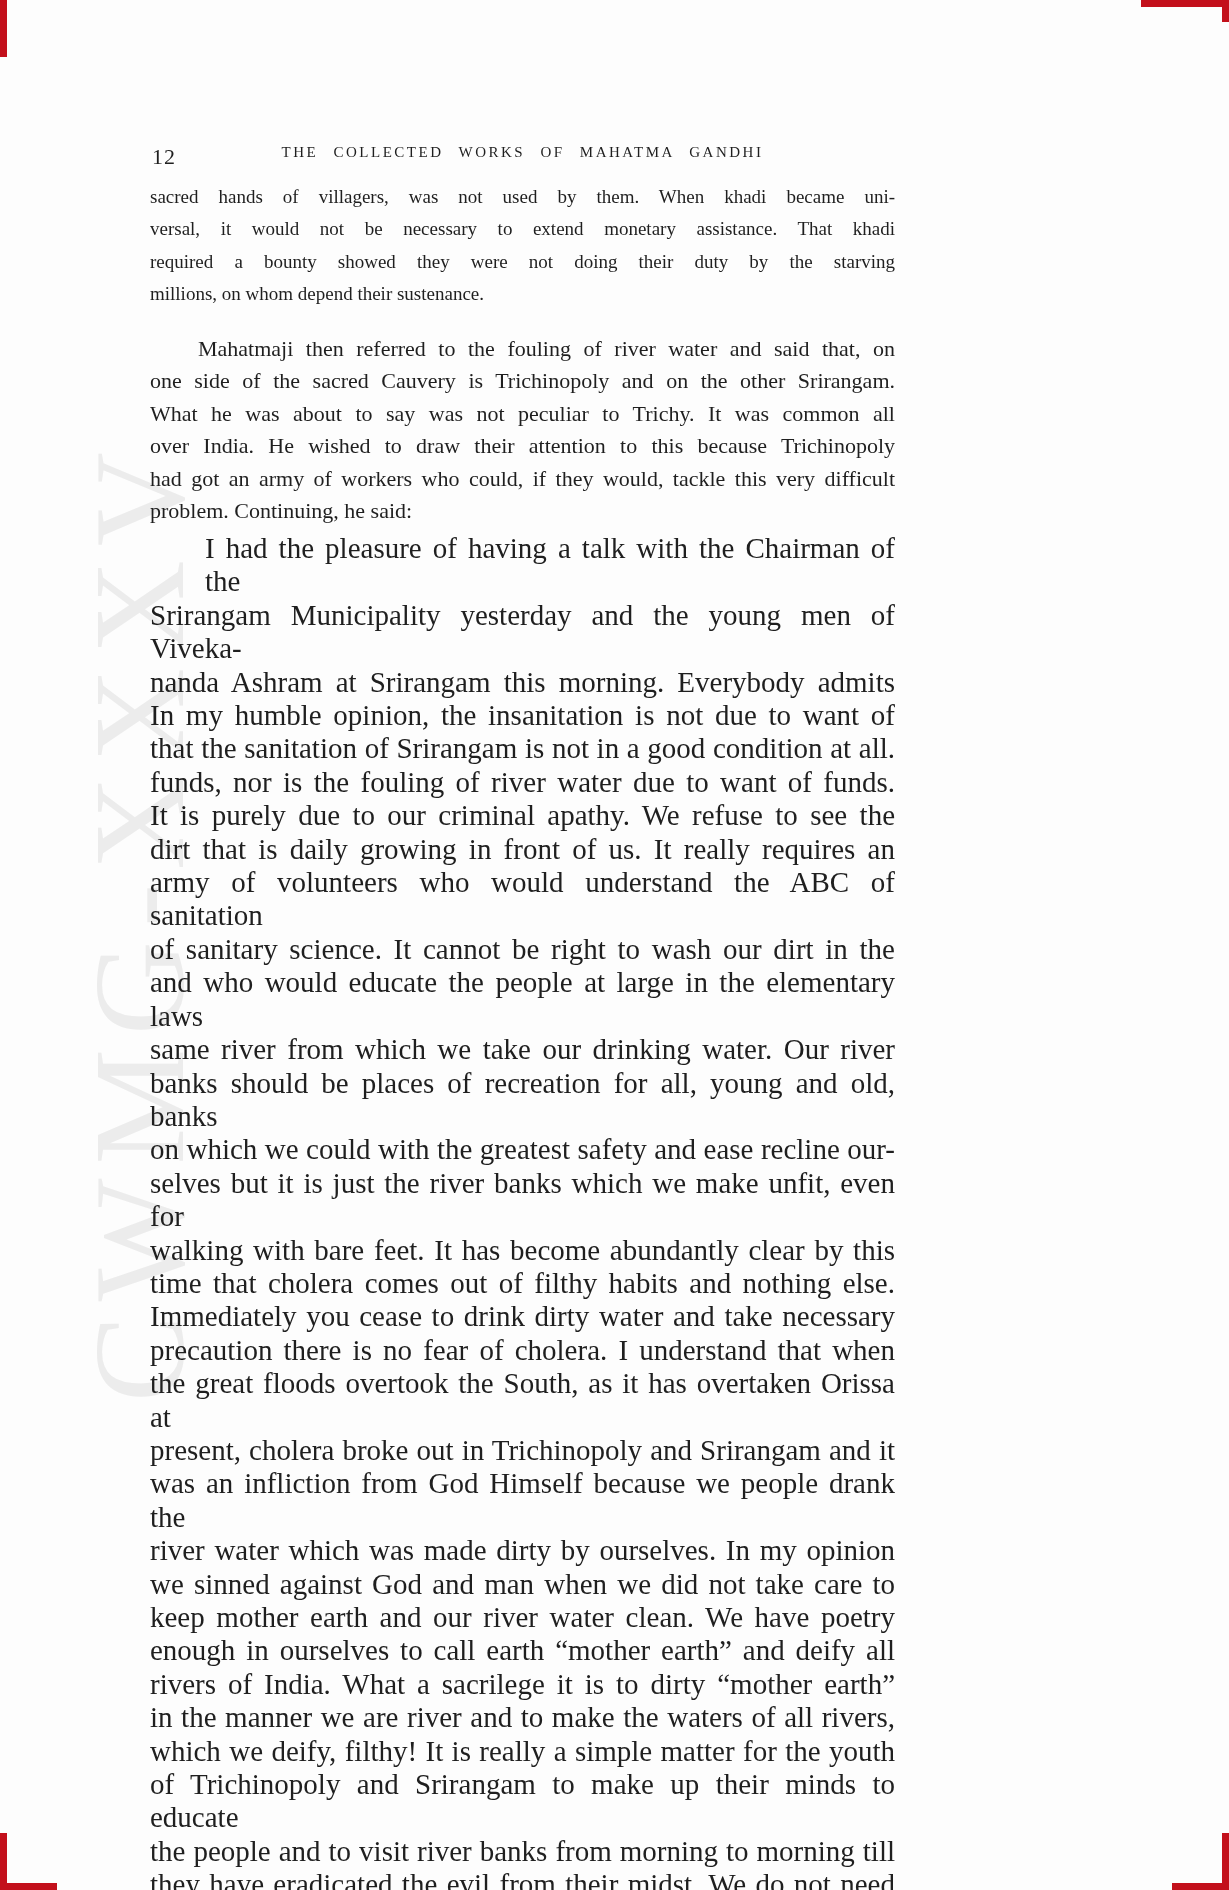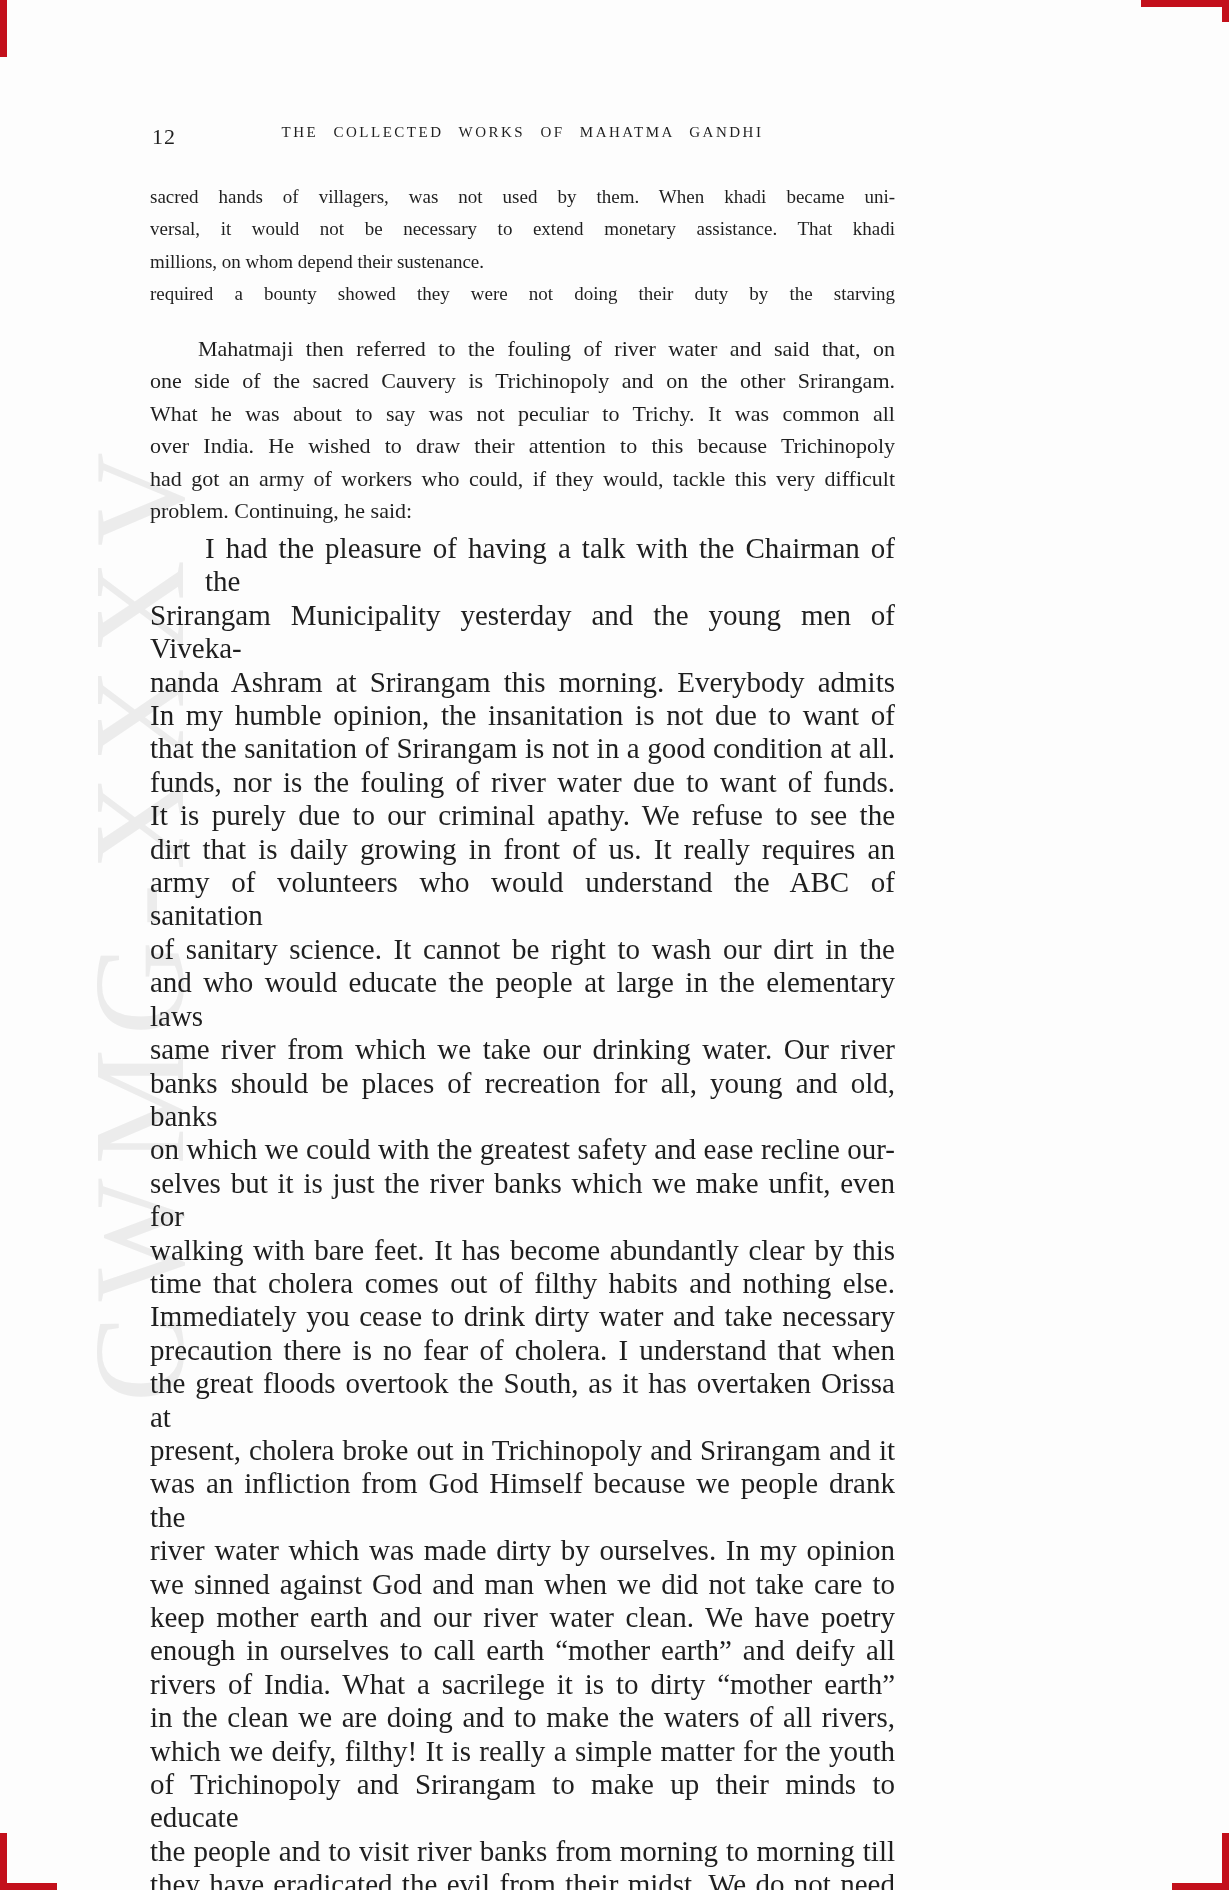--- a/index.html
+++ b/index.html
@@ -30,21 +30,21 @@
     transform: rotate(-90deg);
     transform-origin: 0 0;
     font-size:130px; line-height:0.95;
     letter-spacing:14px;
     color: var(--watermark, #ececec);
     white-space:nowrap;
     user-select:none;
     pointer-events:none;
   }
 
-  .header { position:absolute; left:150px; top:124px; width:745px; }
+  .header { position:absolute; left:150px; top:144px; width:745px; }
   .pagenum { position:absolute; left:2px; top:0; font-size:22px; letter-spacing:1px; }
   .running { display:block; text-align:center; font-size:15px; letter-spacing:2.5px; word-spacing:9px; }
 
   .para { position:absolute; left:150px; width:745px; }
   .p1    { top:181px; font-size:19px; line-height:32.4px; }
   .p2    { top:333px; font-size:22px; line-height:32.4px; }
   .quote { top:532px; font-size:29px; line-height:33.4px; }
 
   .line { text-align:justify; text-align-last:justify; }
   .line.flush { text-align-last:left; }
@@ -67,22 +67,22 @@
   <div class="watermark">CWMG-XXXV</div>
 
   <div class="header">
     <span class="pagenum">12</span>
     <span class="running">THE COLLECTED WORKS OF MAHATMA GANDHI</span>
   </div>
 
   <div class="para p1">
       <div class="line">sacred hands of villagers, was not used by them. When khadi became uni-</div>
       <div class="line">versal, it would not be necessary to extend monetary assistance. That khadi</div>
+      <div class="line">required a bounty showed they were not doing their duty by the starving</div>
       <div class="line flush">millions, on whom depend their sustenance.</div>
-      <div class="line">required a bounty showed they were not doing their duty by the starving</div>
     </div>
 
   <div class="para p2">
       <div class="line indent">Mahatmaji then referred to the fouling of river water and said that, on</div>
       <div class="line">one side of the sacred Cauvery is Trichinopoly and on the other Srirangam.</div>
       <div class="line">What he was about to say was not peculiar to Trichy. It was common all</div>
       <div class="line">over India. He wished to draw their attention to this because Trichinopoly</div>
       <div class="line">had got an army of workers who could, if they would, tackle this very difficult</div>
       <div class="line flush">problem. Continuing, he said:</div>
     </div>
@@ -108,20 +108,20 @@
       <div class="line">Immediately you cease to drink dirty water and take necessary</div>
       <div class="line">precaution there is no fear of cholera. I understand that when</div>
       <div class="line">the great floods overtook the South, as it has overtaken Orissa at</div>
       <div class="line">present, cholera broke out in Trichinopoly and Srirangam and it</div>
       <div class="line">was an infliction from God Himself because we people drank the</div>
       <div class="line">river water which was made dirty by ourselves. In my opinion</div>
       <div class="line">we sinned against God and man when we did not take care to</div>
       <div class="line">keep mother earth and our river water clean. We have poetry</div>
       <div class="line">enough in ourselves to call earth “mother earth” and deify all</div>
       <div class="line">rivers of India. What a sacrilege it is to dirty “mother earth”</div>
-      <div class="line">in the clean we are doing and to make the waters of all rivers,</div>
+      <div class="line">in the manner we are river and to make the waters of all rivers,</div>
       <div class="line">which we deify, filthy! It is really a simple matter for the youth</div>
       <div class="line">of Trichinopoly and Srirangam to make up their minds to educate</div>
       <div class="line">the people and to visit river banks from morning to morning till</div>
       <div class="line">they have eradicated the evil from their midst. We do not need</div>
     </div>
 
 </div>
 
 </body></html>

